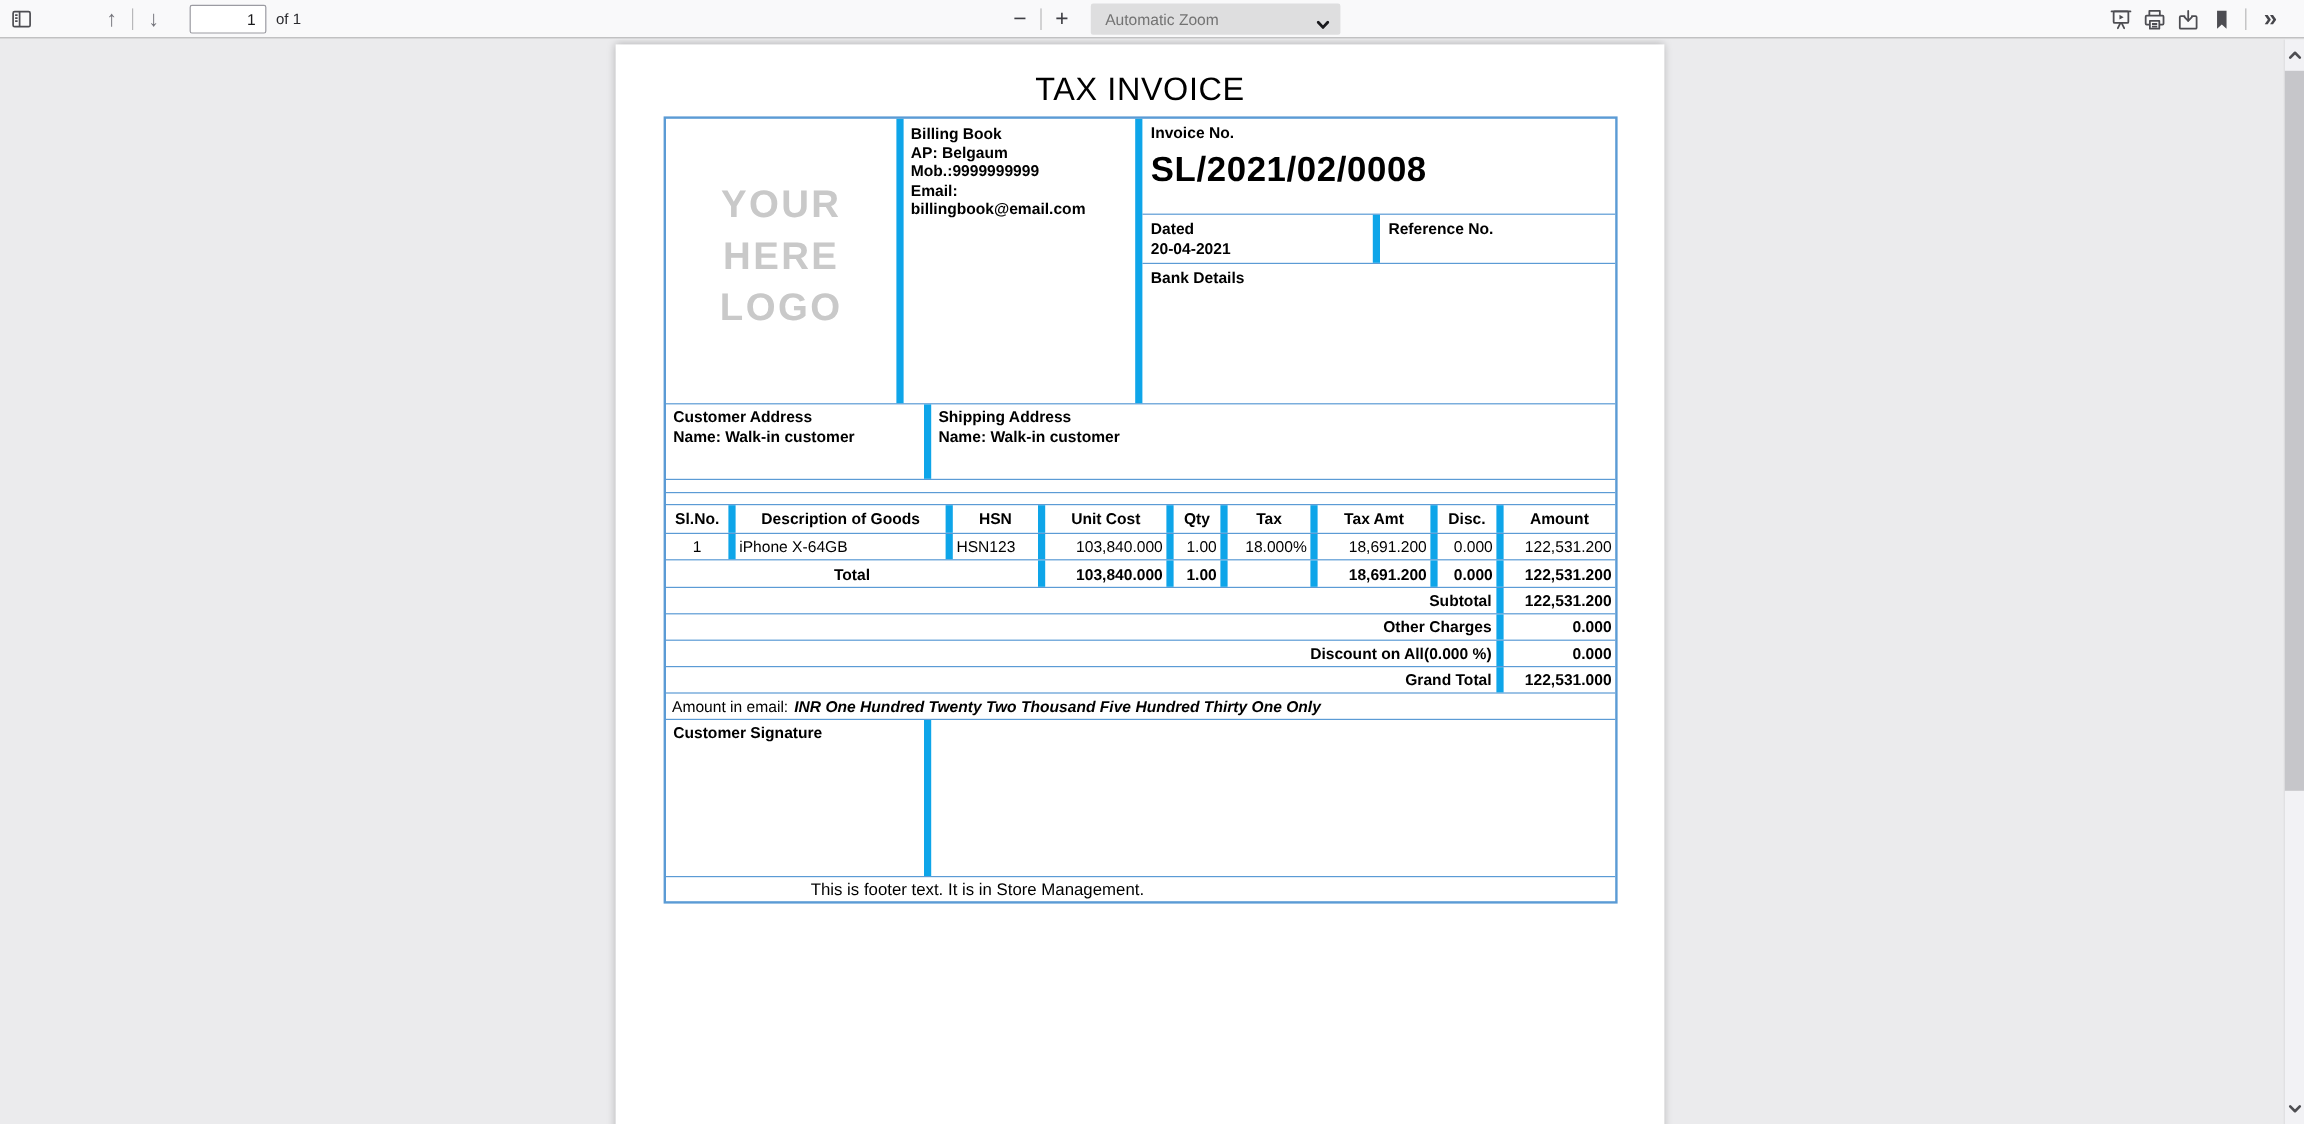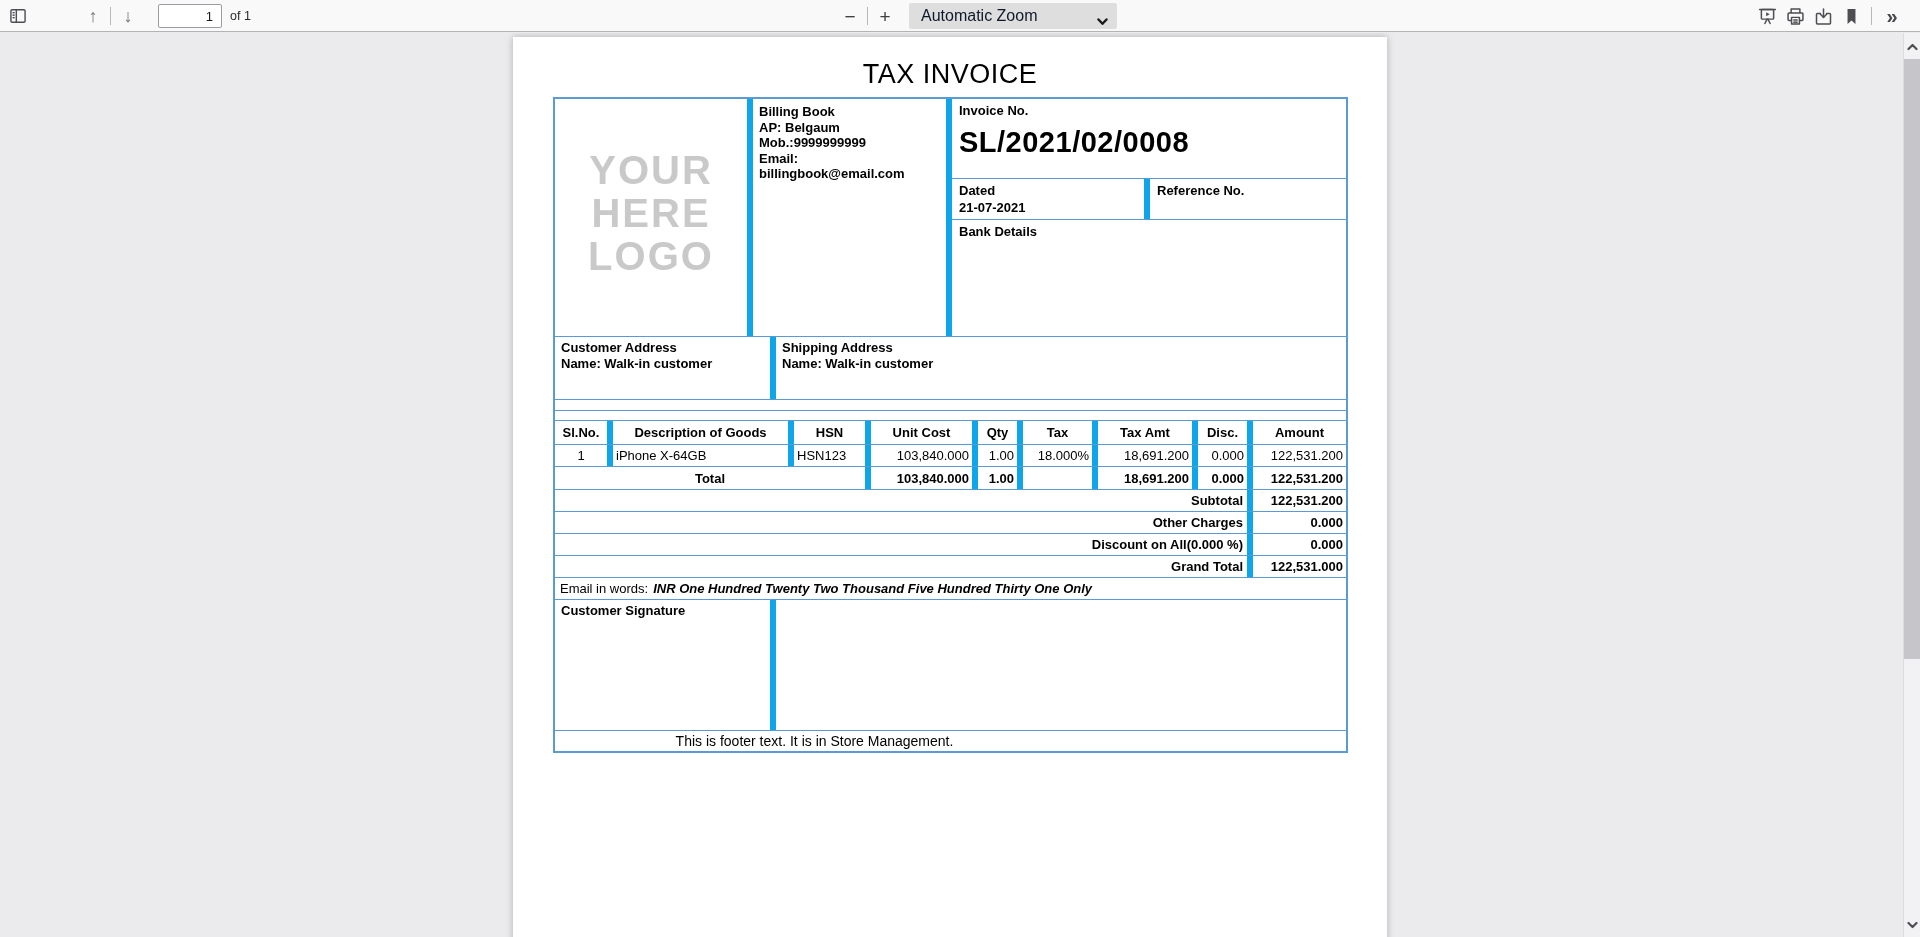--- a/index.html
+++ b/index.html
@@ -28,21 +28,21 @@
     width:64px; height:24px; margin-left:16px; border:1px solid #9b9ba2; border-radius:2px;
     background:#fff; font-family:"Liberation Sans",sans-serif; font-size:13px;
     text-align:right; padding-right:8px; color:#1a1a1c;
   }
   .of-label { font-size:12.5px; color:#2a2a2e; margin-left:8px; white-space:nowrap; }
   .zoom-select {
     position:relative; height:26px; min-width:208px; margin-left:10px;
     background:#dededf; border-radius:2px; display:flex; align-items:center;
     padding:0 30px 0 12px; cursor:pointer;
   }
-  .zoom-select-label { font-size:16px; color:#0f172a; }
+  .zoom-select-label { font-size:13px; color:#737373; }
   .zoom-select .chev { position:absolute; right:9px; top:9px; }
 
   
   .viewer {
     position:absolute; top:33px; left:0; width:1920px; height:904px;
     background:#ebebed; overflow:hidden;
   }
   .pdf-page {
     position:absolute; left:513px; top:4px; width:874px; height:1236px;
     background:#ffffff; box-shadow:0 0 7px rgba(0,0,0,0.25);
@@ -65,21 +65,21 @@
   .inv {
     position:absolute; left:40px; top:60px; width:795px; height:656px;
     border:2px solid #5b9bd5; display:flex; flex-direction:column;
     color:#000; font-size:13px;
   }
   .bb { border-bottom:1px solid #5b9bd5; }
   .br { border-right:6px solid #0ea5e9; }
 
   .sec-header { height:238px; display:flex; }
   .logo-cell { width:198px; padding-top:50px; text-align:center; }
-  .logo-line { font-size:40px; font-weight:bold; color:#c9c9c9; line-height:43px; letter-spacing:2px; }
+  .logo-line { font-size:32px; font-weight:bold; color:#c9c9c9; line-height:43px; letter-spacing:2px; }
   .seller-cell { width:199px; padding:5px 6px; }
   .seller-line { font-weight:bold; line-height:15.5px; }
   .hdr-right { flex:1; display:flex; flex-direction:column; }
   .invno-cell { height:80px; padding:4px 7px; }
   .lbl { font-weight:bold; }
   .invno-value { font-size:29px; font-weight:bold; margin-top:8px; letter-spacing:0.5px; }
   .dated-row { height:41px; display:flex; }
   .dated-cell { width:198px; padding:3px 7px; }
   .ref-cell { flex:1; padding:3px 7px; }
   .small-line { font-weight:bold; line-height:17px; }
@@ -235,21 +235,21 @@
           <div class="seller-line">billingbook@email.com</div>
         </div>
         <div class="hdr-right">
           <div class="invno-cell bb">
             <div class="lbl">Invoice No.</div>
             <div class="invno-value">SL/2021/02/0008</div>
           </div>
           <div class="dated-row bb">
             <div class="dated-cell br">
               <div class="small-line">Dated</div>
-              <div class="small-line">21-07-2021</div>
+              <div class="small-line">20-04-2021</div>
             </div>
             <div class="ref-cell">
               <div class="small-line">Reference No.</div>
             </div>
           </div>
           <div class="bank-cell">
             <div class="lbl">Bank Details</div>
           </div>
         </div>
       </div>
@@ -313,21 +313,21 @@
       <div class="sum-row bb">
         <div class="sum-label br">Discount on All(0.000 %)</div>
         <div class="sum-value">0.000</div>
       </div>
       <div class="sum-row bb">
         <div class="sum-label br">Grand Total</div>
         <div class="sum-value">122,531.000</div>
       </div>
 
       <div class="words-row bb">
-        <span>Email in words:</span>
+        <span>Amount in email:</span>
         <span class="words-value">INR One Hundred Twenty Two Thousand Five Hundred Thirty One Only</span>
       </div>
 
       <div class="sec-sign bb">
         <div class="sign-l br">Customer Signature</div>
       </div>
 
       <div class="footer-row">This is footer text. It is in Store Management.</div>
     </div>
   </div>

